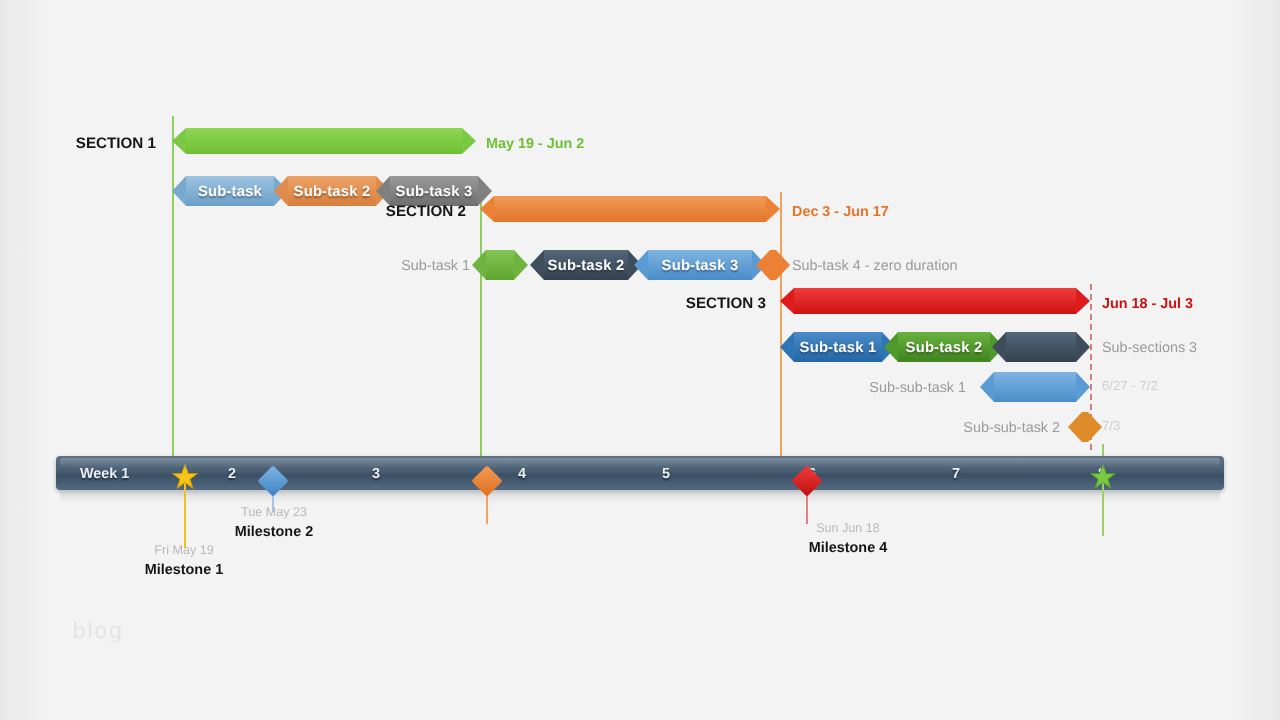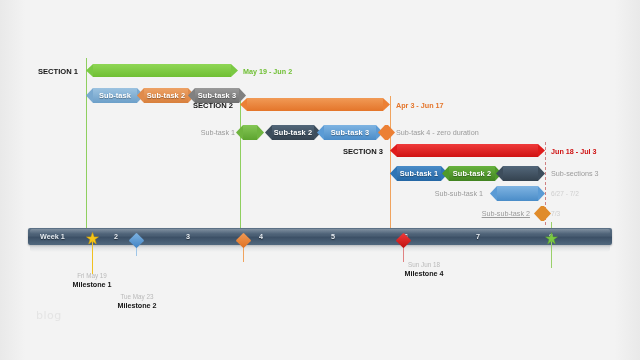--- a/index.html
+++ b/index.html
@@ -132,21 +132,21 @@
       <span class="txt">Sub-task 3</span>
     </div>
 
     <div class="lbl lbl-left sec-title" style="left:165px;top:102px;width:68px;">SECTION 2</div>
 
     <div class="bar sectionbar" style="left:247px;top:98px;width:136px;">
       <span class="cap capL" style="background:#ec8035;"></span>
       <span class="body" style="background:linear-gradient(180deg,#f19a56,#e4752a);"></span>
       <span class="cap capR" style="background:#ec8035;"></span>
     </div>
-    <div class="lbl date-lbl" style="left:396px;top:102px;color:#e4752a;">Apr 3 - Jun 17</div>
+    <div class="lbl date-lbl" style="left:396px;top:102px;color:#e4752a;">Dec 3 - Jun 17</div>
 
     <div class="lbl lbl-left task-name" style="left:180px;top:129px;width:55px;">Sub-task 1</div>
 
     <div class="bar" style="left:243px;top:125px;width:14px;">
       <span class="cap capL" style="background:#6fb43f;"></span>
       <span class="body" style="background:linear-gradient(180deg,#85c756,#5da42f);"></span>
       <span class="cap capR" style="background:#6fb43f;"></span>
     </div>
 
     <div class="bar" style="left:272px;top:125px;width:42px;">
@@ -201,21 +201,21 @@
     <div class="lbl grey-lbl" style="left:551px;top:170px;">Sub-sections 3</div>
 
     <div class="lbl lbl-left grey-lbl" style="left:425px;top:190px;width:58px;">Sub-sub-task 1</div>
     <div class="bar" style="left:497px;top:186px;width:41px;">
       <span class="cap capL" style="background:#5b9bd5;"></span>
       <span class="body" style="background:linear-gradient(180deg,#7fb4e2,#4a8cc8);"></span>
       <span class="cap capR" style="background:#5b9bd5;"></span>
     </div>
     <div class="lbl muted-lbl" style="left:551px;top:191px;">6/27 - 7/2</div>
 
-    <div class="lbl lbl-left grey-lbl" style="left:470px;top:210px;width:60px;text-decoration:underline;">Sub-sub-task 2</div>
+    <div class="lbl lbl-left grey-lbl" style="left:470px;top:210px;width:60px;">Sub-sub-task 2</div>
     <div class="bar" style="left:541px;top:206px;width:3px;">
       <span class="cap capL" style="background:#e08b2a;"></span>
       <span class="body" style="background:#e08b2a;"></span>
       <span class="cap capR" style="background:#e08b2a;"></span>
     </div>
     <div class="lbl muted-lbl" style="left:551px;top:211px;">7/3</div>
 
     <div class="axis">
       <span class="wk" style="left:12px;">Week 1</span>
       <span class="wk" style="left:86px;">2</span>
@@ -232,21 +232,21 @@
     <svg class="star" viewBox="0 0 24 24" style="left:86px;top:232px;">
       <polygon points="12,1 15,9 23,9 16.5,14 19,22 12,17 5,22 7.5,14 1,9 9,9" fill="#f5c518" stroke="#d9a400" stroke-width="1"></polygon>
     </svg>
     <div class="ms-lbl" style="left:52px;top:272px;width:80px;text-align:center;">
       <span class="ms-date">Fri May 19</span>
       <span class="ms-name">Milestone 1</span>
     </div>
 
     <div class="ms-stem" style="left:136px;top:238px;height:18px;background:#9fc6e8;"></div>
     <div class="ms-mark diamond" style="left:131px;top:235px;background:linear-gradient(135deg,#7fb4e2,#3f82c4);"></div>
-    <div class="ms-lbl" style="left:97px;top:253px;width:80px;margin-top:40px;">
+    <div class="ms-lbl" style="left:97px;top:253px;width:80px;">
       <span class="ms-date">Tue May 23</span>
       <span class="ms-name">Milestone 2</span>
     </div>
 
     <div class="ms-stem" style="left:243px;top:238px;height:24px;background:#f0a35e;"></div>
     <div class="ms-mark diamond" style="left:238px;top:235px;background:linear-gradient(135deg,#f19a56,#e0701f);"></div>
 
     <div class="ms-stem" style="left:403px;top:238px;height:24px;background:#e08282;"></div>
     <div class="ms-mark diamond" style="left:398px;top:235px;background:linear-gradient(135deg,#ef3b3b,#c00f0f);"></div>
     <div class="ms-lbl" style="left:384px;top:261px;width:80px;">

